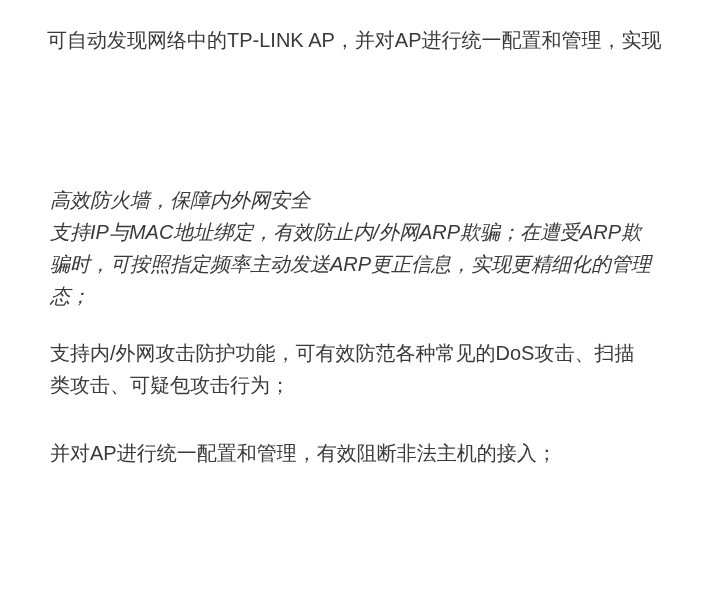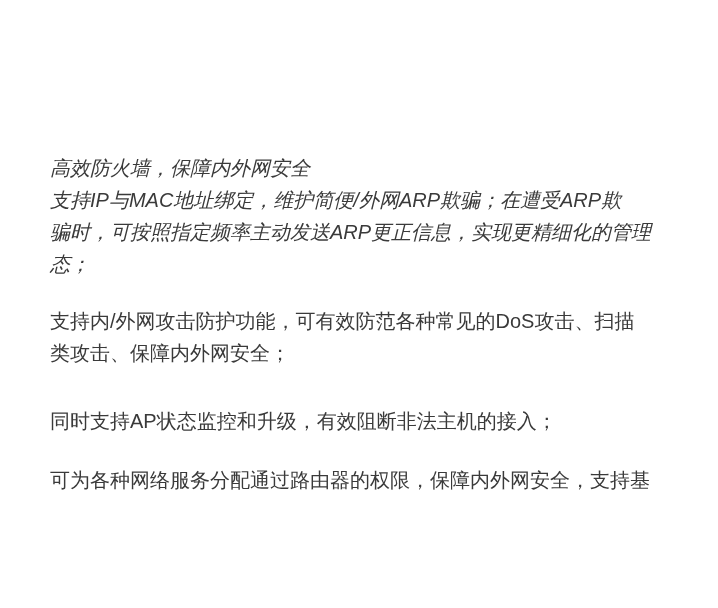--- a/index.html
+++ b/index.html
@@ -44,35 +44,35 @@
   .para-access {
     margin-bottom: 0;
   }
 </style>
 </head>
 <body>
 
 <div class="page">
 
   <div class="para para-intro">
+    <div class="line">可自动发现网络中的TP-LINK AP，并对AP进行统一配置和管理，实现</div>
   </div>
 
   <div class="para para-firewall">
     <div class="line">高效防火墙，保障内外网安全</div>
-    <div class="line">支持IP与MAC地址绑定，维护简便/外网ARP欺骗；在遭受ARP欺</div>
+    <div class="line">支持IP与MAC地址绑定，有效防止内/外网ARP欺骗；在遭受ARP欺</div>
     <div class="line">骗时，可按照指定频率主动发送ARP更正信息，实现更精细化的管理</div>
     <div class="line">态；</div>
   </div>
 
   <div class="para para-attack">
     <div class="line">支持内/外网攻击防护功能，可有效防范各种常见的DoS攻击、扫描</div>
-    <div class="line">类攻击、保障内外网安全；</div>
+    <div class="line">类攻击、可疑包攻击行为；</div>
   </div>
 
   <div class="para para-macfilter">
-    <div class="line">同时支持AP状态监控和升级，有效阻断非法主机的接入；</div>
+    <div class="line">并对AP进行统一配置和管理，有效阻断非法主机的接入；</div>
   </div>
 
   <div class="para para-access">
-    <div class="line">可为各种网络服务分配通过路由器的权限，保障内外网安全，支持基</div>
   </div>
 
 </div>
 
 </body></html>

